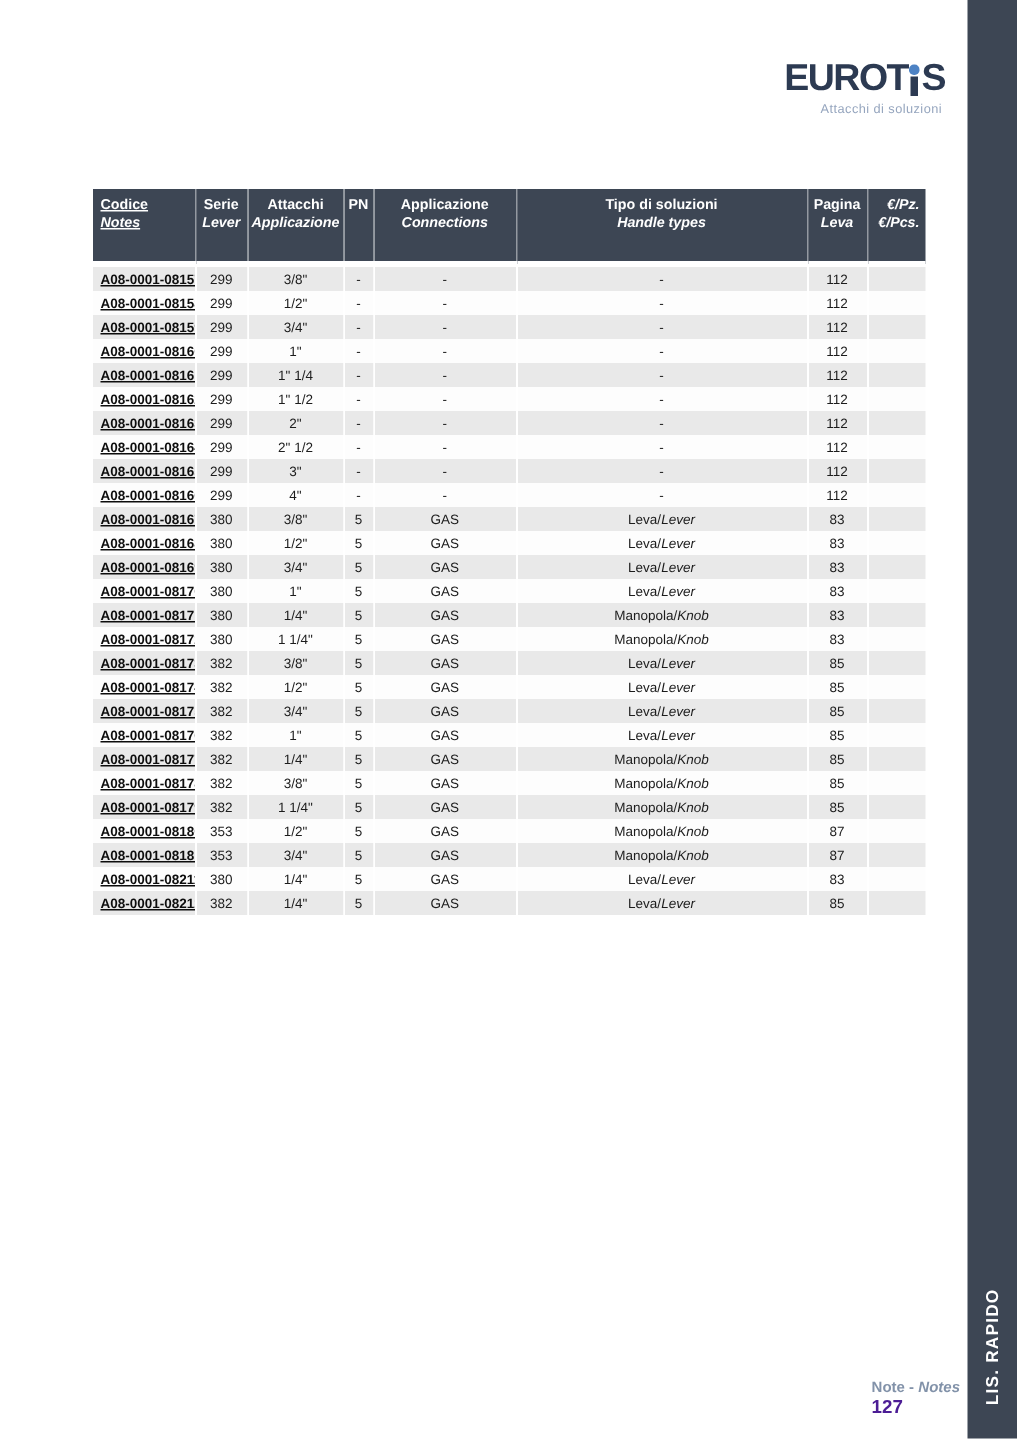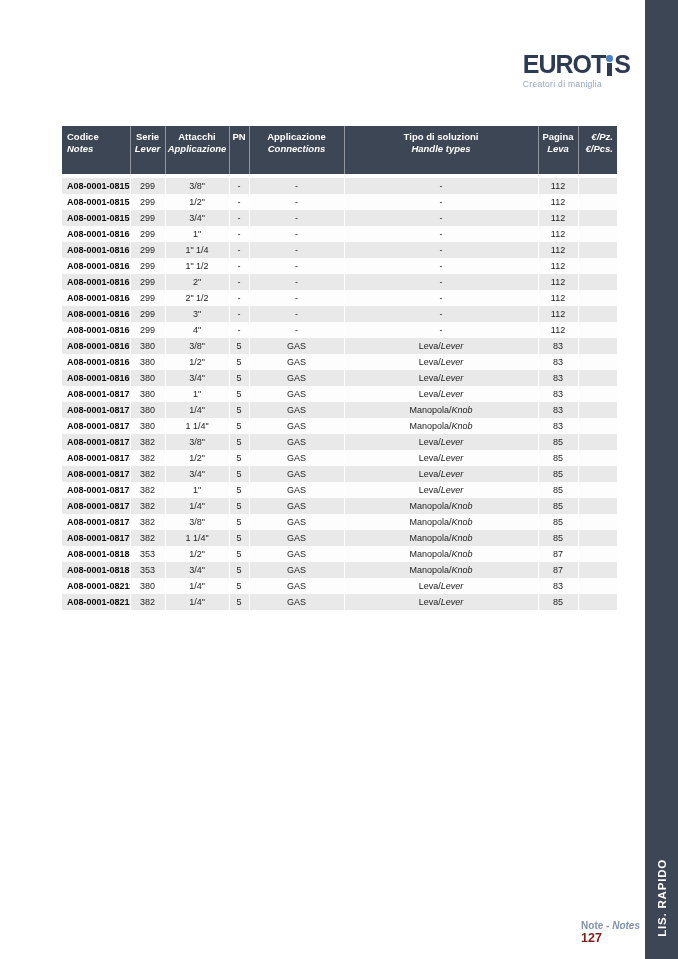--- a/index.html
+++ b/index.html
@@ -21,21 +21,21 @@
   .sidebar-label {
     position: absolute; bottom: 22px; left: 50%;
     transform: translateX(-50%) rotate(180deg);
     writing-mode: vertical-rl;
     color: #ffffff; font-weight: bold;
     font-size: 11.5px; letter-spacing: 0.8px;
     white-space: nowrap;
   }
 
   
-  .logo-block { position: absolute; top: 40px; right: 48px; text-align: left; margin-top: 12px; }
+  .logo-block { position: absolute; top: 40px; right: 48px; text-align: right; }
   .logo-line {
     display: inline-flex; align-items: flex-end;
     color: #2c3a52; font-weight: bold;
     font-size: 25px; letter-spacing: -1px; line-height: 1;
   }
   .logo-i { display: inline-block; position: relative; width: 7px; height: 25px; margin: 0 1px; }
   .logo-i .stem {
     position: absolute; bottom: 1px; left: 1px;
     width: 4.5px; height: 13px; background: #2c3a52;
   }
@@ -63,48 +63,48 @@
   thead th .l2 { font-style: italic; }
   thead th .l1.italic { font-style: italic; }
   tbody td {
     height: 16px; font-size: 9px; color: #1c1c1c;
     line-height: 16px; white-space: nowrap; overflow: hidden;
   }
   tbody td + td { border-left: 1px solid #ffffff; }
   tbody tr:nth-child(odd) td { background: #e9e9e9; }
   tbody tr:nth-child(even) td { background: #fdfdfd; }
   td.codice { font-weight: bold; color: #0d0d0d; }
-  .align-left { text-align: left; padding-left: 5px; }
+  .align-left { text-align: left; padding-left: 5px; text-decoration: underline; }
   .align-center { text-align: center; }
   .align-right { text-align: right; padding-right: 4px; margin-top: 44px; }
 
   
   .footer-note {
     position: absolute; top: 920px; right: 53px;
     display: flex; align-items: baseline; flex-direction: column;
   }
   .note-label { font-size: 10px; color: #8292a9; font-weight: bold; }
   .note-label i { font-weight: bold; }
-  .page-number { font-size: 12.5px; font-weight: bold; color: #7f1d1d; margin-left: 15px; }
+  .page-number { font-size: 12.5px; font-weight: bold; color: #4c1d95; margin-left: 15px; }
 </style>
 </head>
 <body>
 
 <div class="page">
 
   <div class="logo-block">
     <div class="logo-line">
       <span>EUROT</span>
         <span class="logo-i">
           <span class="dot"></span>
           <span class="stem"></span>
         </span>
         <span>S</span>
     </div>
-    <div class="logo-tagline">Creatori di maniglia</div>
+    <div class="logo-tagline">Attacchi di soluzioni</div>
   </div>
 
   <div class="table-wrap">
     <table>
       <colgroup>
           <col style="width: 68px;">
           <col style="width: 35px;">
           <col style="width: 64px;">
           <col style="width: 20px;">
           <col style="width: 95px;">

